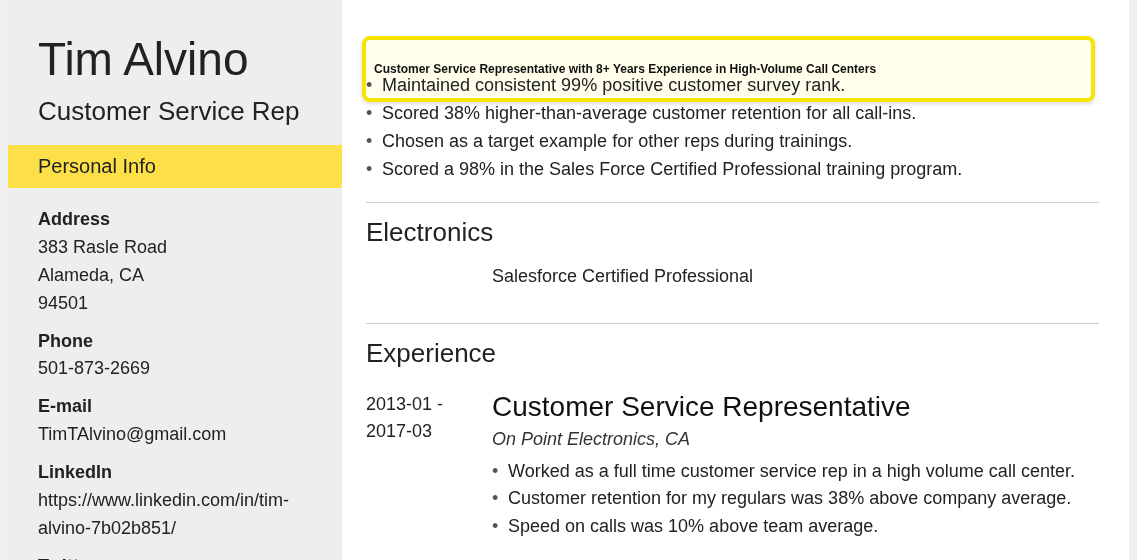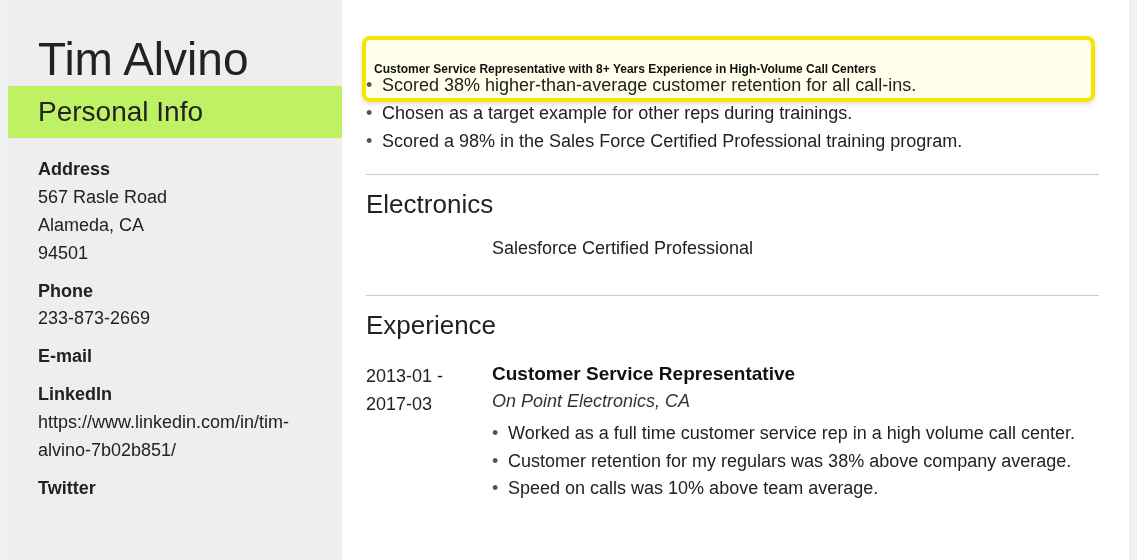--- a/index.html
+++ b/index.html
@@ -29,22 +29,22 @@
     padding: 32px 0 0 30px;
     color: #222;
   }
   .job-title {
     font-size: 26px;
     font-weight: 400;
     padding: 10px 0 18px 30px;
     color: #222;
   }
   .section-header {
-    background: #bef264;
-    font-size: 28px;
+    background: #fde047;
+    font-size: 20px;
     font-weight: 400;
     padding: 10px 0 10px 30px;
     color: #222;
   }
   .info-block {
     padding: 18px 20px 0 30px;
     font-size: 18px;
     line-height: 1.55;
     color: #222;
   }
@@ -109,65 +109,68 @@
   }
   .exp-dates {
     width: 126px;
     flex-shrink: 0;
     font-size: 18px;
     line-height: 1.55;
     color: #222;
   }
   .exp-body { flex: 1; }
   .exp-title {
-    font-size: 19px;
-    font-weight: 700;
+    font-size: 28px;
+    font-weight: 400;
     color: #111;
   }
   .exp-company {
     font-size: 18px;
     font-style: italic;
     padding: 6px 0 8px 0;
     color: #333;
   }
   .job-bullets {
     font-size: 18px;
     line-height: 1.55;
   }
   .job-bullets .bold { font-weight: 700; }
 </style>
 </head>
 <body>
 
 <div class="page">
   <aside class="sidebar">
     <h1 class="name">Tim Alvino</h1>
+    <div class="job-title">Customer Service Rep</div>
     <div class="section-header">Personal Info</div>
     <div class="info-block">
       <div class="info-label">Address</div>
-      <div class="info-value">567 Rasle Road</div>
+      <div class="info-value">383 Rasle Road</div>
       <div class="info-value">Alameda, CA</div>
       <div class="info-value">94501</div>
 
       <div class="info-label">Phone</div>
-      <div class="info-value">233-873-2669</div>
+      <div class="info-value">501-873-2669</div>
 
       <div class="info-label">E-mail</div>
+      <div class="info-value">TimTAlvino@gmail.com</div>
 
       <div class="info-label">LinkedIn</div>
       <div class="info-value">https://www.linkedin.com/in/tim-alvino-7b02b851/</div>
 
       <div class="info-label">Twitter</div>
     </div>
   </aside>
 
   <main class="main">
     <div class="highlight-box">Customer Service Representative with 8+ Years Experience in High-Volume Call Centers</div>
 
     <ul class="top-bullets">
+      <li>Maintained consistent 99% positive customer survey rank.</li>
       <li>Scored 38% higher-than-average customer retention for all call-ins.</li>
       <li>Chosen as a target example for other reps during trainings.</li>
       <li>Scored a 98% in the Sales Force Certified Professional training program.</li>
     </ul>
 
     <h2 class="main-section-header">Electronics</h2>
     <div class="cert-row">
       <div class="cert-spacer"></div>
       <div>Salesforce Certified Professional</div>
     </div>

